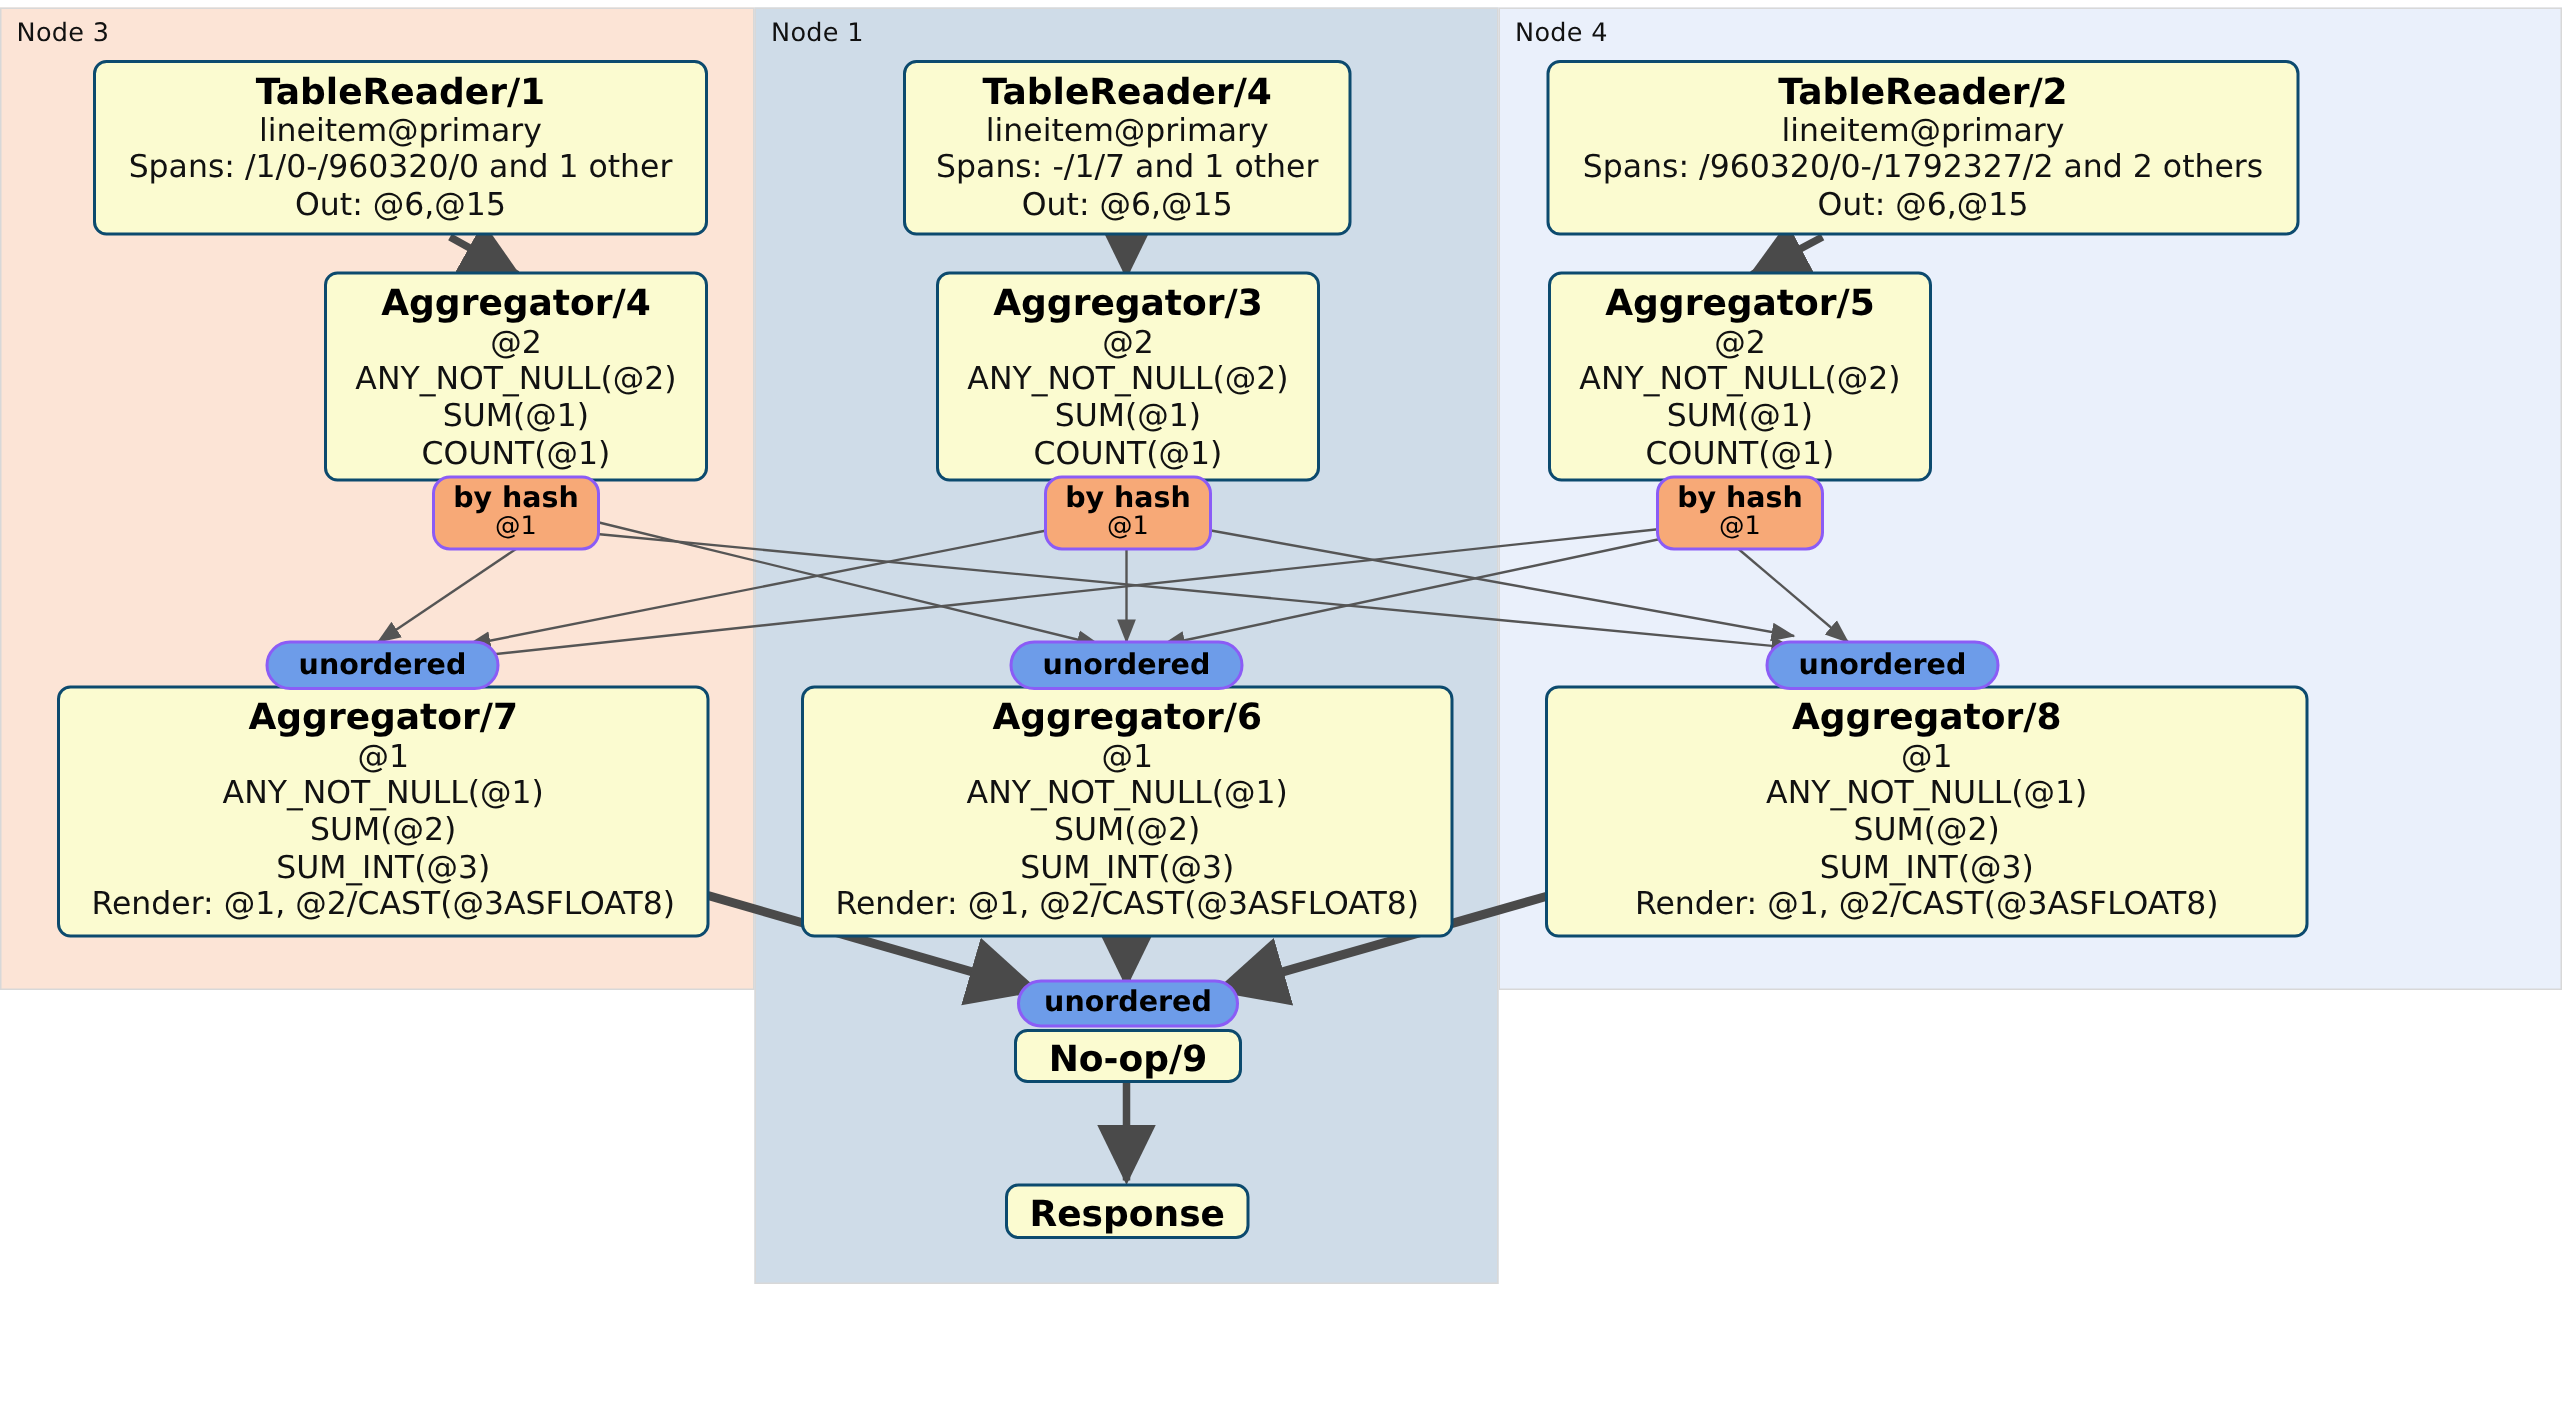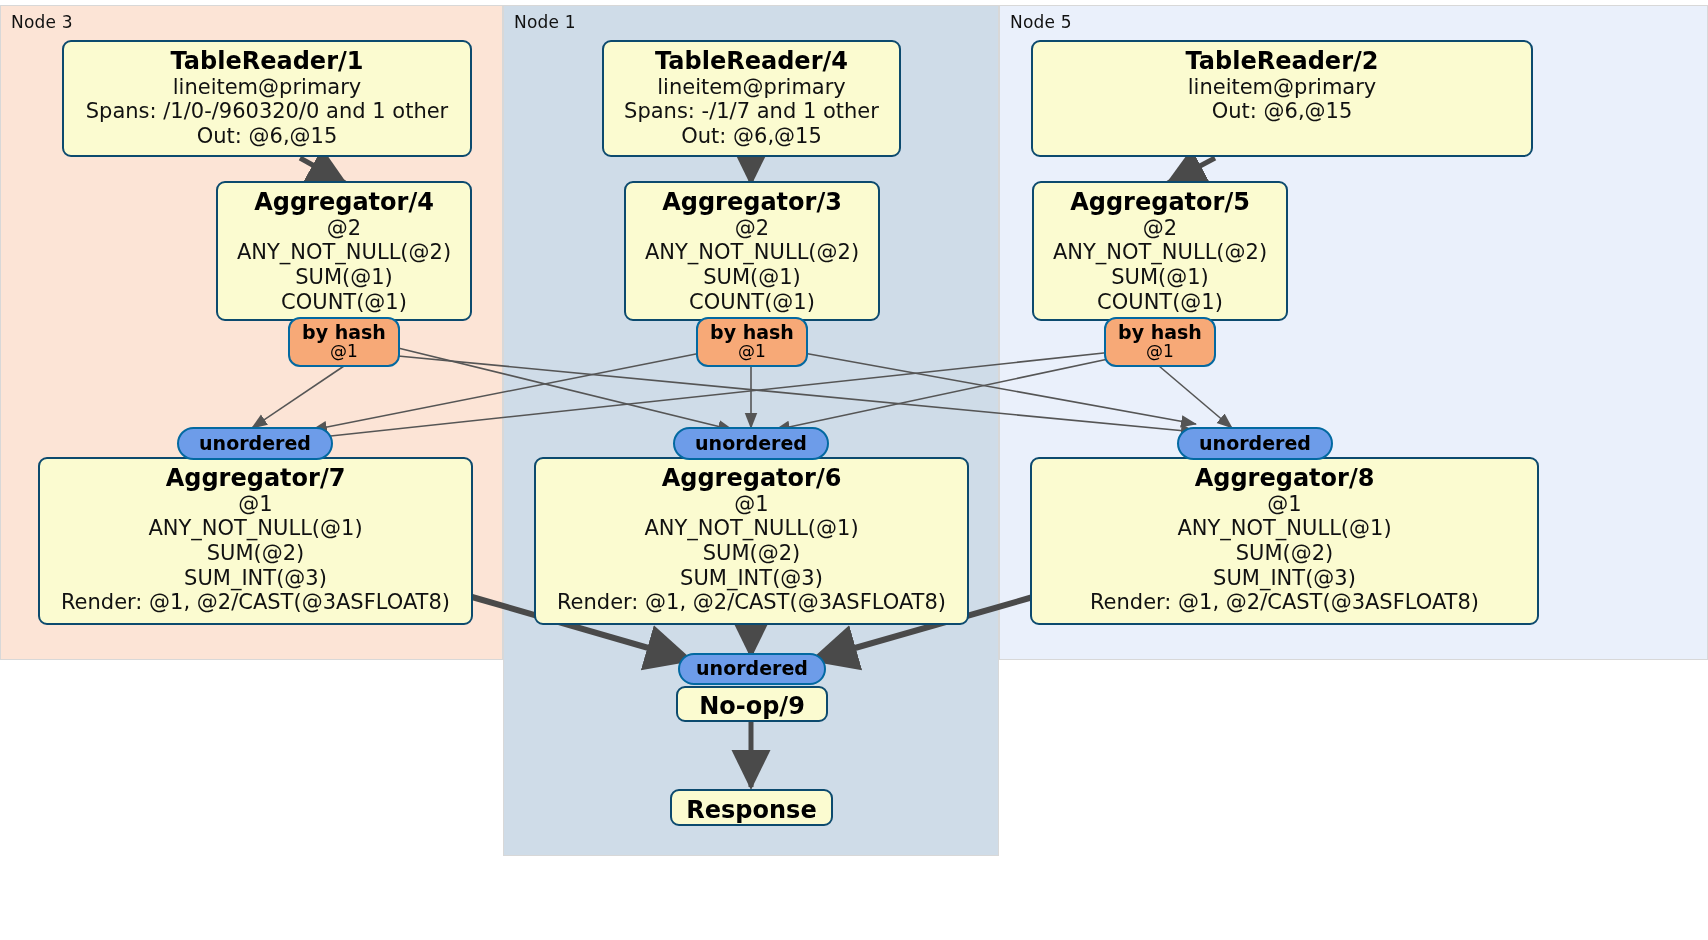--- a/index.html
+++ b/index.html
@@ -12,23 +12,23 @@
   .node-label{position:absolute;left:10px;top:6px;font-size:17px;color:#111;
               letter-spacing:0.2px;white-space:nowrap;}
 
   .proc{position:absolute;box-sizing:border-box;background:#fbfbd0;
         border:2px solid #0c4a6e;border-radius:9px;
         display:flex;flex-direction:column;align-items:center;
         justify-content:flex-start;padding-top:6px;z-index:4;}
   .proc .ttl{font-size:24px;font-weight:bold;color:#000;line-height:1.12;}
   .proc .ln{font-size:21px;color:#111;line-height:1.17;white-space:nowrap;}
 
-  .proc.compact{justify-content:flex-end;padding-top:4px;}
+  .proc.compact{justify-content:center;padding-top:4px;}
 
-  .pill{position:absolute;box-sizing:border-box;border:2px solid #0369a1;
+  .pill{position:absolute;box-sizing:border-box;border:2px solid #8b5cf6;
         display:flex;flex-direction:column;align-items:center;
         justify-content:center;z-index:6;}
   .pill.hash{background:#f7a977;border-radius:12px;}
   .pill.unord{background:#6d9ce9;border-radius:999px;}
   .pill .p1{font-size:19px;font-weight:bold;color:#000;line-height:1.05;}
   .pill .p2{font-size:17px;color:#000;line-height:1.05;}
 
   svg.wires{position:absolute;left:0;top:0;width:1708px;height:940px;
             z-index:3;pointer-events:none;}
 </style>
@@ -39,21 +39,21 @@
 
   <div class="node-panel" style="left:0px;top:5px;width:503px;height:655px;background:#fce4d6;">
     <span class="node-label">Node 3</span>
   </div>
 
   <div class="node-panel" style="left:503px;top:5px;width:496px;height:851px;background:#cfdce8;">
     <span class="node-label">Node 1</span>
   </div>
 
   <div class="node-panel" style="left:999px;top:5px;width:709px;height:655px;background:#eaf0fb;">
-    <span class="node-label">Node 5</span>
+    <span class="node-label">Node 4</span>
   </div>
 
   <svg class="wires">
     <defs>
       <marker id="ah-thick" markerWidth="9" markerHeight="9" refX="7.4" refY="4.5" orient="auto" markerUnits="strokeWidth">
         <path d="M0,0.6 L8,4.5 L0,8.4 z" fill="#4a4a4a"></path>
       </marker>
       <marker id="ah-thin" markerWidth="11" markerHeight="11" refX="9.4" refY="5.5" orient="auto" markerUnits="strokeWidth">
         <path d="M0,1.6 L10,5.5 L0,9.4 z" fill="#555555"></path>
       </marker>
@@ -92,20 +92,21 @@
   <div class="proc" style="left:602px;top:40px;width:299px;height:117px;">
     <div class="ttl">TableReader/4</div>
     <div class="ln">lineitem@primary</div>
     <div class="ln">Spans: -/1/7 and 1 other</div>
     <div class="ln">Out: @6,@15</div>
   </div>
 
   <div class="proc" style="left:1031px;top:40px;width:502px;height:117px;">
     <div class="ttl">TableReader/2</div>
     <div class="ln">lineitem@primary</div>
+    <div class="ln">Spans: /960320/0-/1792327/2 and 2 others</div>
     <div class="ln">Out: @6,@15</div>
   </div>
 
   <div class="proc" style="left:216px;top:181px;width:256px;height:140px;">
     <div class="ttl">Aggregator/4</div>
     <div class="ln">@2</div>
     <div class="ln">ANY_NOT_NULL(@2)</div>
     <div class="ln">SUM(@1)</div>
     <div class="ln">COUNT(@1)</div>
   </div>

